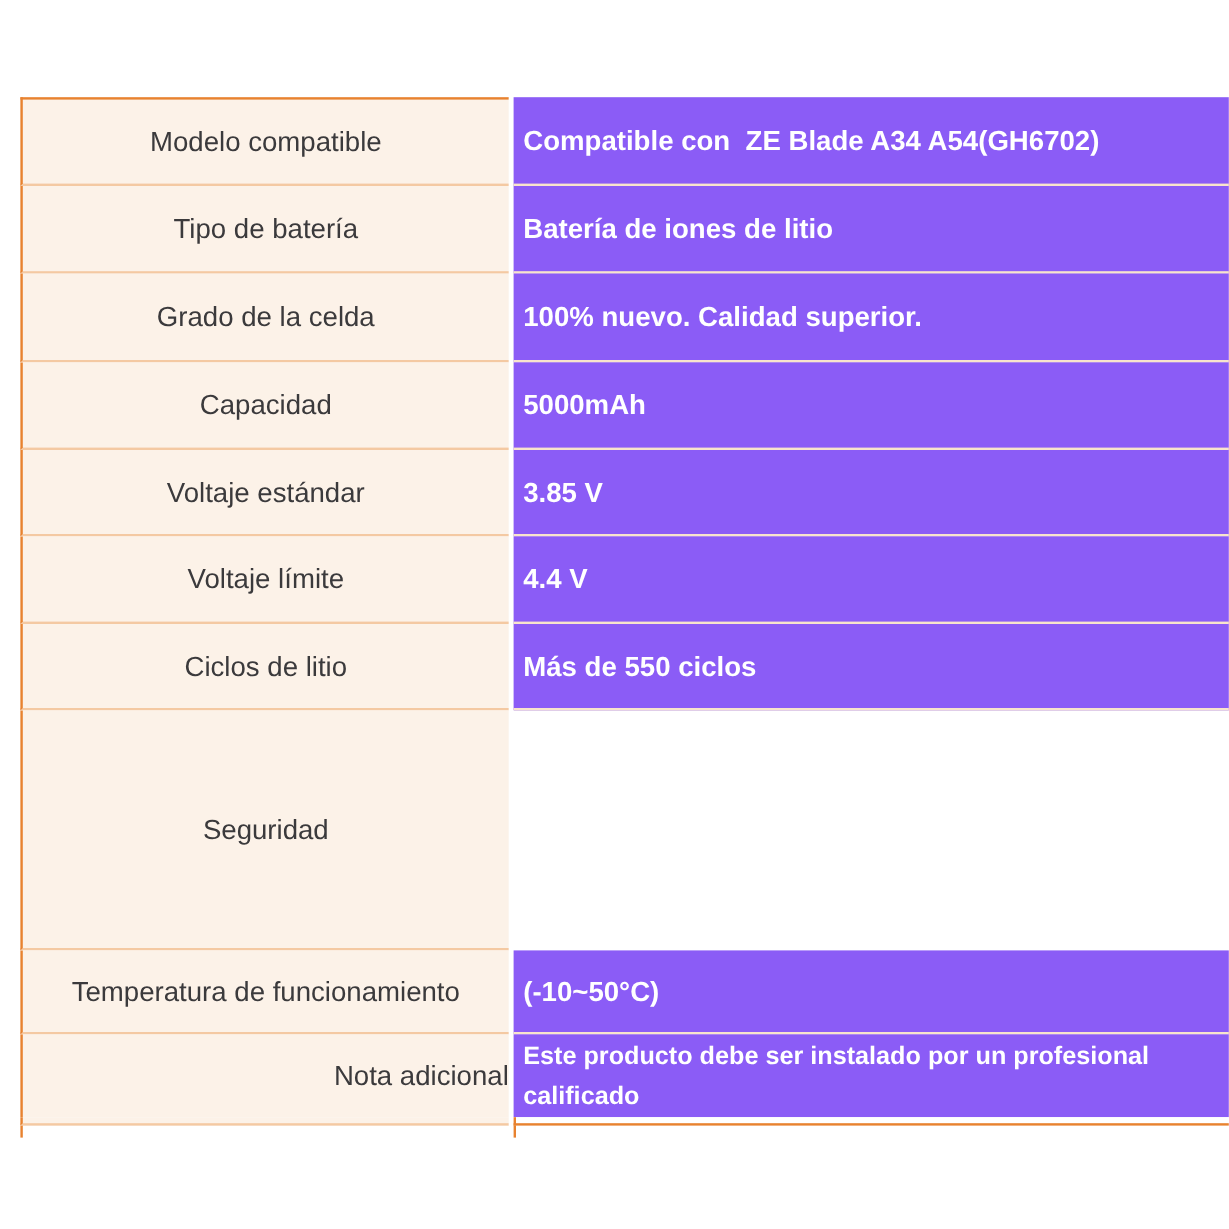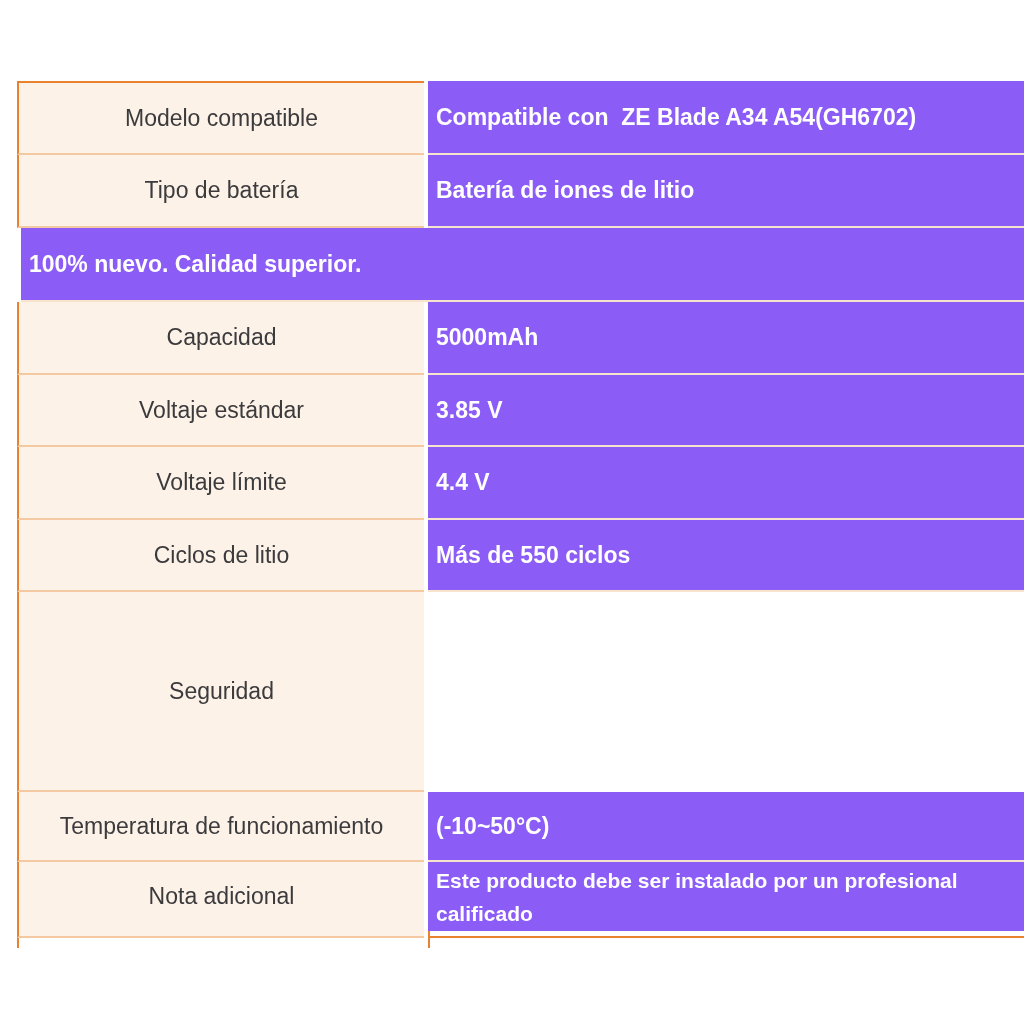--- a/index.html
+++ b/index.html
@@ -34,21 +34,21 @@
     background: #8b5cf6;
     border-bottom: 2px solid #F8E4CC;
     box-sizing: border-box;
     display: flex; flex-direction: column; justify-content: center;
     padding-left: 8px;
     color: #ffffff;
     font-weight: bold;
     font-size: 23px;
   }
   .vline { white-space: pre; line-height: 35px; }
-  .row-nota .lcell { border-bottom: none; }
+  .row-nota .lcell { border-bottom: none; justify-content: flex-end; }
   .row-nota .rcell { border-bottom: none; }
   .row-nota .vline { line-height: 33px; font-size: 21px; }
   
   .row-bottom .lcell-b {
     width: 407px; background: #FCF2E8;
     border-left: 2px solid #E8822F;
     border-bottom: 2px solid #F4C9A2;
     box-sizing: border-box;
   }
   .row-bottom .rcell-b {
@@ -89,20 +89,23 @@
     </div>
     <div class="gap"></div>
     <div class="rcol">
       <div class="rcell" style="height:89px">
         <div class="vline">Batería de iones de litio</div>
       </div>
     </div>
   </div>
 
   <div class="row" style="height:74px">
+    <div class="lcell">
+      <span>Grado de la celda</span>
+    </div>
     <div class="gap"></div>
     <div class="rcol">
       <div class="rcell" style="height:74px">
         <div class="vline">100% nuevo. Calidad superior.</div>
       </div>
     </div>
   </div>
 
   <div class="row" style="height:73px">
     <div class="lcell">

